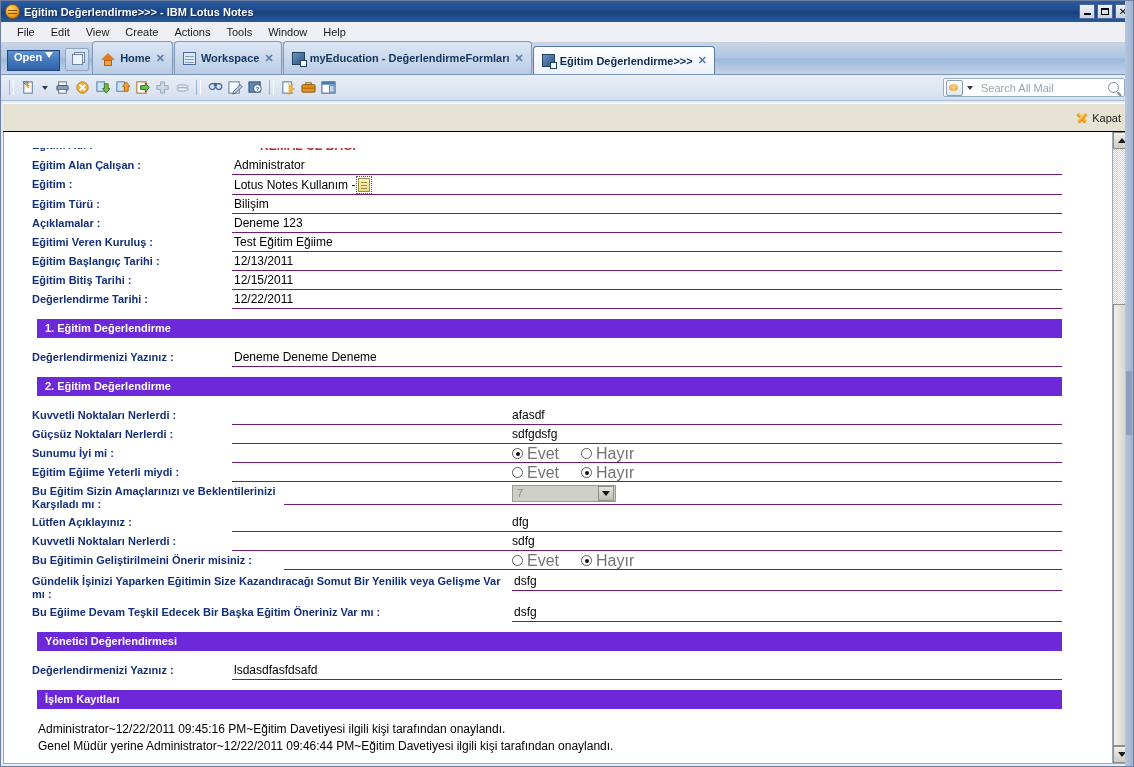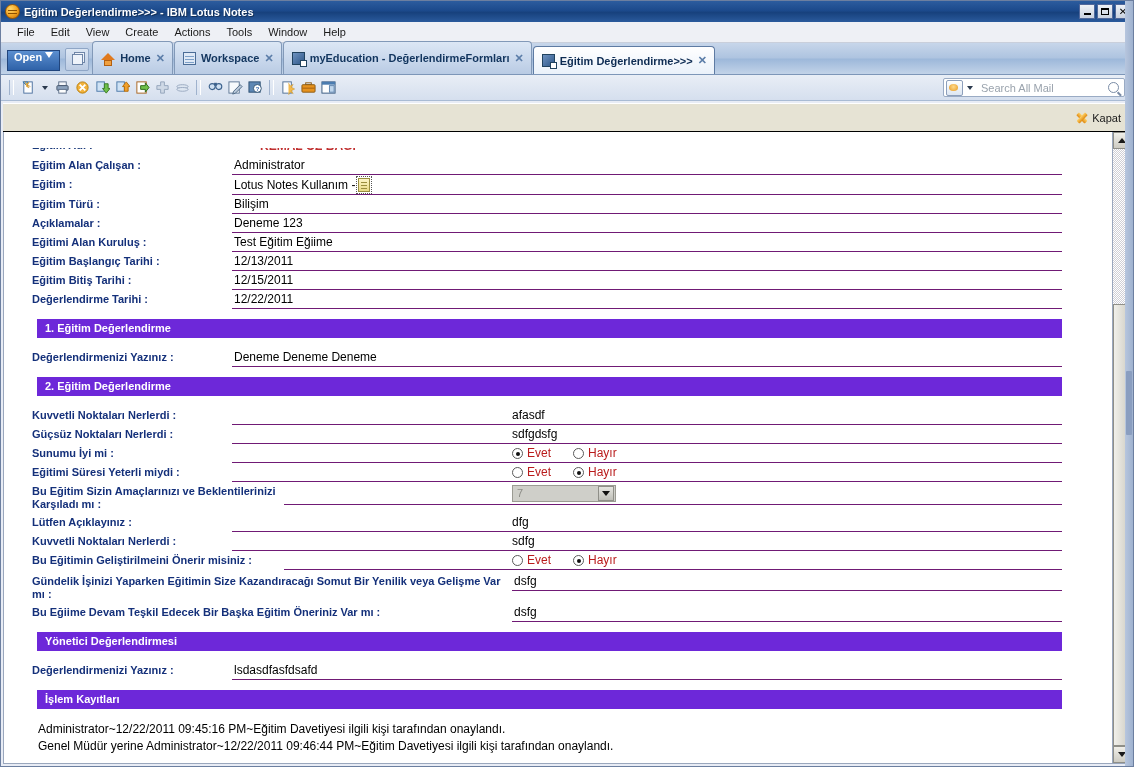--- a/index.html
+++ b/index.html
@@ -287,21 +287,21 @@
   .radio-grp { display: flex; align-items: center; gap: 4px; margin-right: 22px; }
   .radio {
     width: 11px; height: 11px; border-radius: 50%;
     border: 1px solid #5a5a5a; background: #ffffff;
     box-sizing: border-box; position: relative; flex: none;
   }
   .radio.on::after {
     content:""; position: absolute; left: 2.5px; top: 2.5px;
     width: 4px; height: 4px; border-radius: 50%; background: #111;
   }
-  .radio-lbl { font-size: 12px; color: #b91c1c; text-align: right; }
+  .radio-lbl { font-size: 16px; color: #737373; text-align: right; }
 
   .combo {
     width: 104px; height: 17px;
     background: #cfcfc9; border: 1px solid #9b9b93;
     display: flex; align-items: center; justify-content: space-between;
     box-sizing: border-box; padding-left: 4px;
   }
   .combo-val { font-size: 11px; color: #8c8c86; }
   .combo-btn {
     width: 16px; height: 15px; margin: 0 1px;
@@ -566,21 +566,21 @@
         </div>
         <div class="frow">
           <div class="flabel">Eğitim Türü :</div>
           <div class="fvalue">Bilişim</div>
         </div>
         <div class="frow">
           <div class="flabel">Açıklamalar :</div>
           <div class="fvalue">Deneme 123</div>
         </div>
         <div class="frow">
-          <div class="flabel">Eğitimi Alan Kuruluş :</div>
+          <div class="flabel">Eğitimi Veren Kuruluş :</div>
           <div class="fvalue">Test Eğitim Eğiime</div>
         </div>
         <div class="frow">
           <div class="flabel">Eğitim Başlangıç Tarihi  :</div>
           <div class="fvalue">12/13/2011</div>
         </div>
         <div class="frow">
           <div class="flabel">Eğitim Bitiş Tarihi :</div>
           <div class="fvalue">12/15/2011</div>
         </div>
@@ -618,21 +618,21 @@
               </label>
               <label class="radio-grp">
                 <span class="radio"></span>
                 <span class="radio-lbl">Hayır</span>
               </label>
             </div>
           </div>
         </div>
 
         <div class="frow">
-          <div class="flabel">Eğitimi Süresi Yeterli miydi  :</div>
+          <div class="flabel">Eğitim Eğiime Yeterli miydi  :</div>
           <div class="fvalue indent">
             <div class="radio-row">
               <label class="radio-grp">
                 <span class="radio"></span>
                 <span class="radio-lbl">Evet</span>
               </label>
               <label class="radio-grp">
                 <span class="radio on"></span>
                 <span class="radio-lbl">Hayır</span>
               </label>

